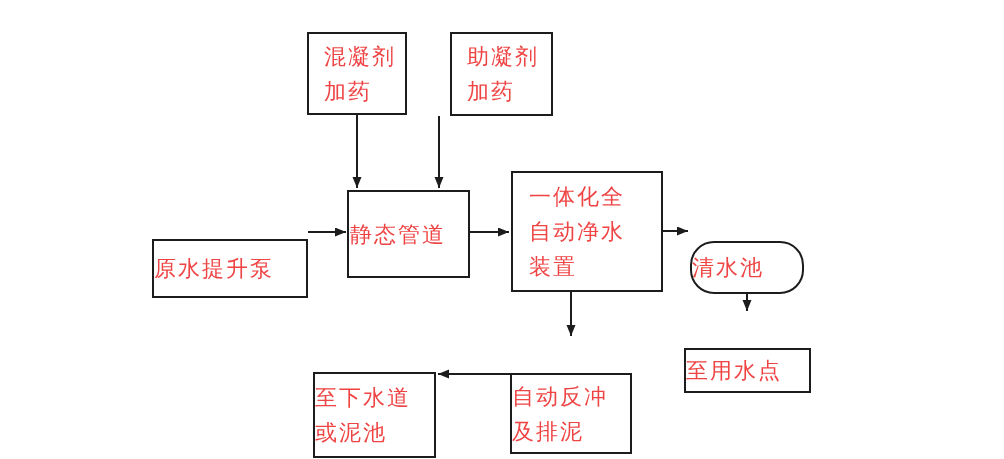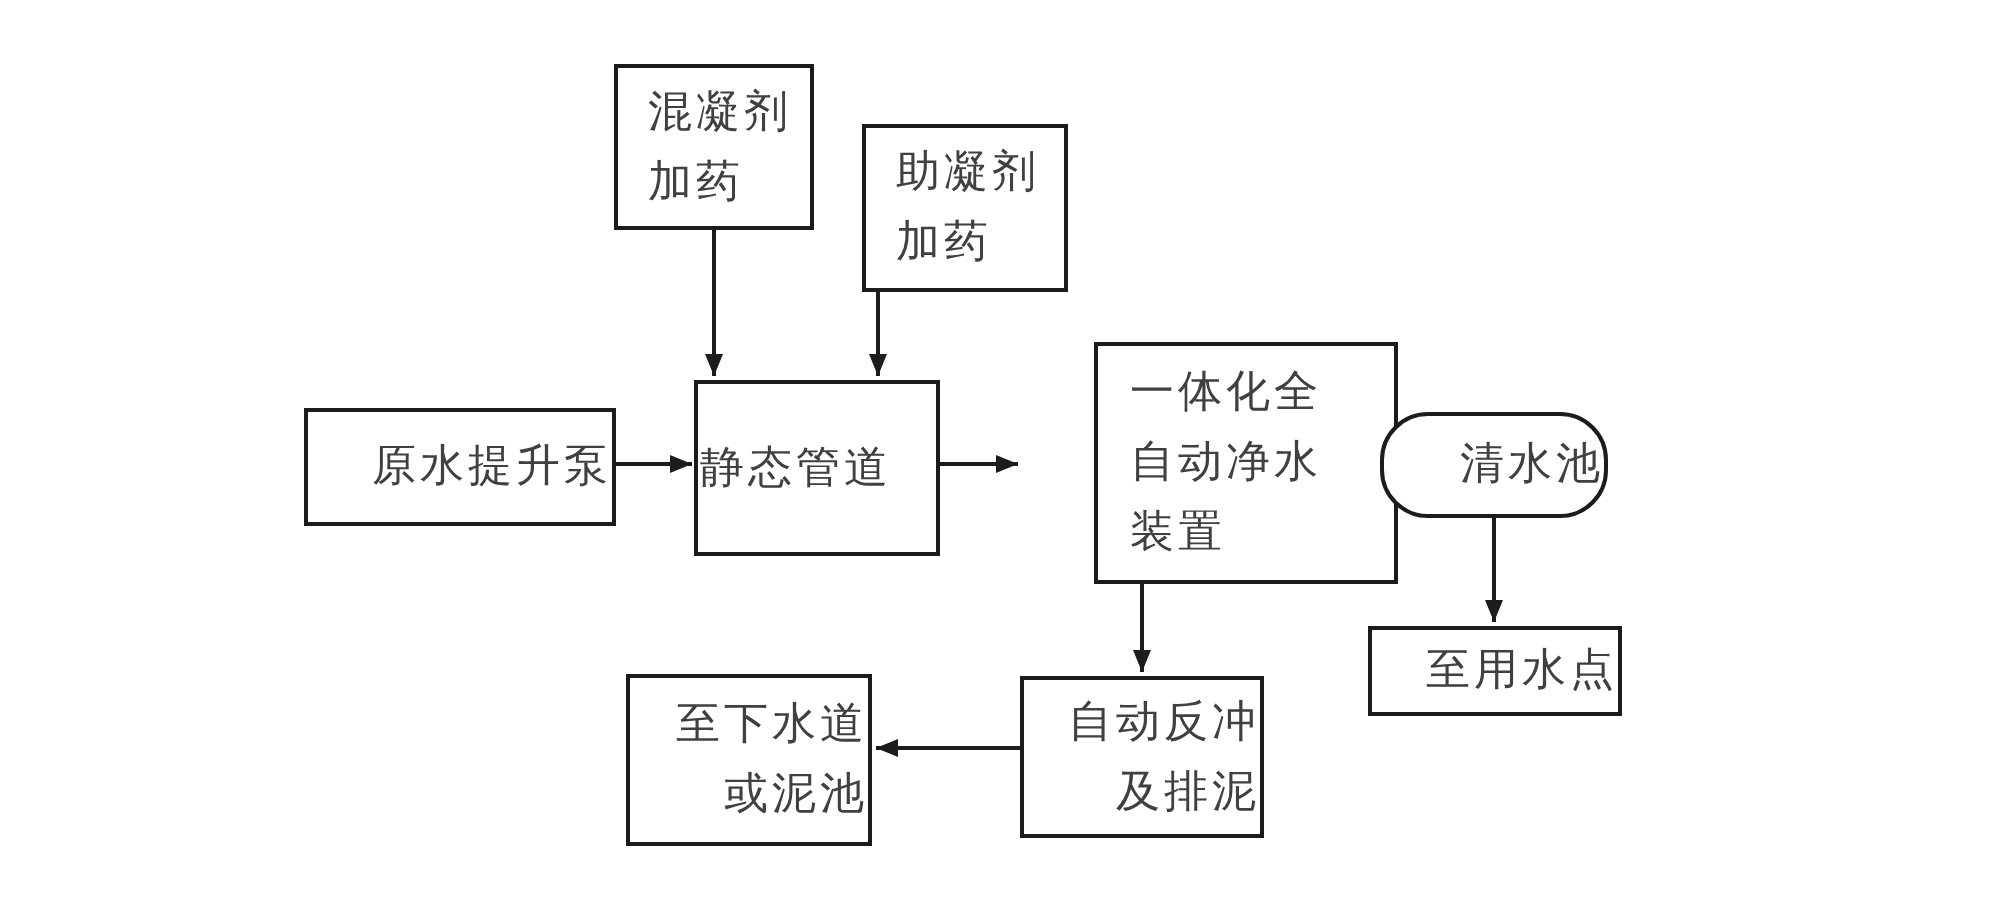--- a/index.html
+++ b/index.html
@@ -6,21 +6,21 @@
     margin: 0;
     padding: 0;
     background: #ffffff;
   }
   .canvas {
     position: relative;
     width: 1004px;
     height: 459px;
     background: #ffffff;
     font-family: "DejaVu Serif", "Liberation Serif", serif;
-    color: #404040;
+    color: #ef4444;
     overflow: hidden;
   }
   .arrows {
     position: absolute;
     left: 0;
     top: 0;
     width: 1004px;
     height: 459px;
   }
   .arrows line {
@@ -33,28 +33,28 @@
     border: 2px solid #1c1c1c;
     background: #ffffff;
     display: flex;
     flex-direction: column;
     justify-content: center;
     font-size: 22px;
     line-height: 35px;
     letter-spacing: 2px;
   }
   .node.align-left   { align-items: flex-start; }
-  .node.align-center { align-items: flex-end; text-align: center; }
+  .node.align-center { align-items: flex-start; text-align: center; margin-top: 35px; }
 
   
   .n-coagulant      { left: 307px; top:  32px; width: 100px; height: 83px;  padding-left: 15px; }
-  .n-coagulant-aid  { left: 431px; top:  32px; width: 103px; height: 84px;  padding-left: 15px; margin-top: 30px; }
+  .n-coagulant-aid  { left: 450px; top:  32px; width: 103px; height: 84px;  padding-left: 15px; }
   .n-raw-pump       { left: 152px; top: 204px; width: 156px; height: 59px; }
   .n-mixer          { left: 347px; top: 190px; width: 123px; height: 88px;  padding-left: 1px; }
-  .n-purifier       { left: 511px; top: 171px; width: 152px; height: 121px; padding-left: 16px; margin-left: 36px; }
+  .n-purifier       { left: 511px; top: 171px; width: 152px; height: 121px; padding-left: 16px; }
   .n-clear-tank     { left: 690px; top: 206px; width: 114px; height: 53px; border-radius: 24px; }
   .n-use-point      { left: 684px; top: 313px; width: 127px; height: 45px; }
   .n-backwash       { left: 510px; top: 338px; width: 122px; height: 81px; }
   .n-sewer          { left: 313px; top: 337px; width: 123px; height: 86px; }
 </style>
 </head>
 <body>
 
 <div class="canvas">
 

